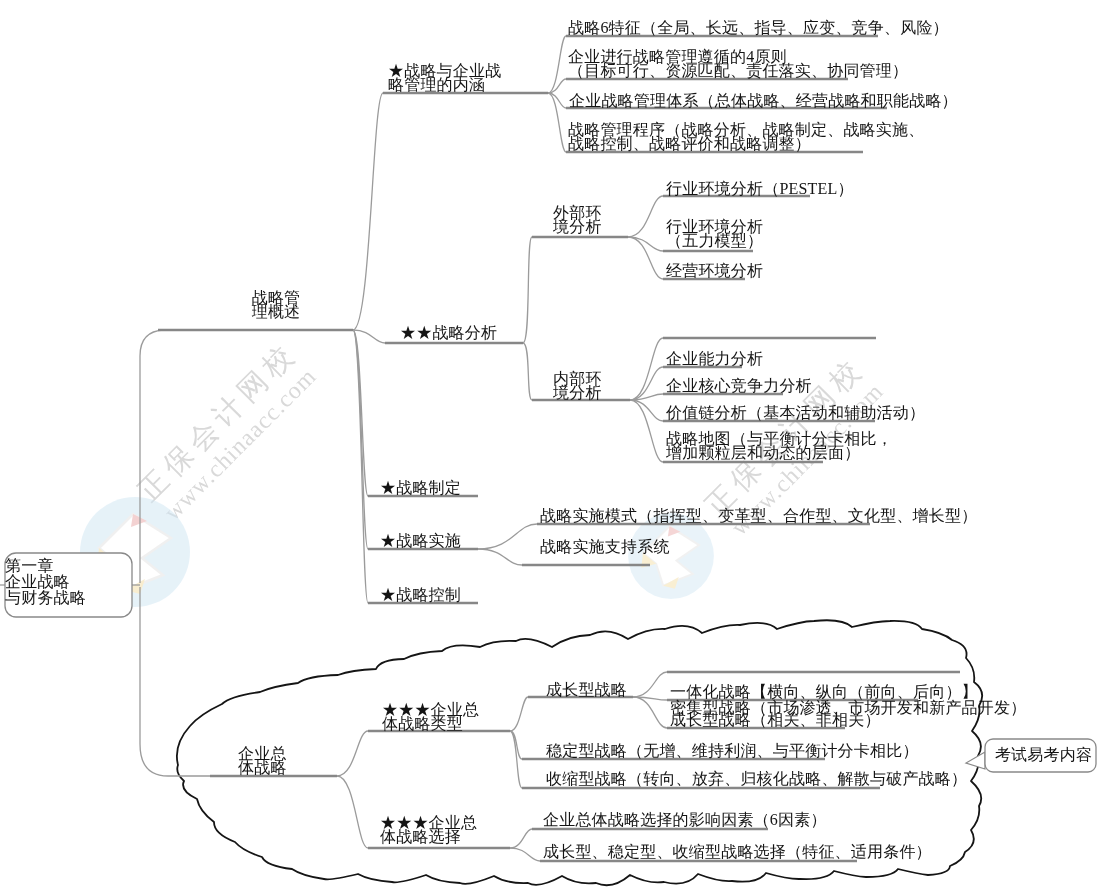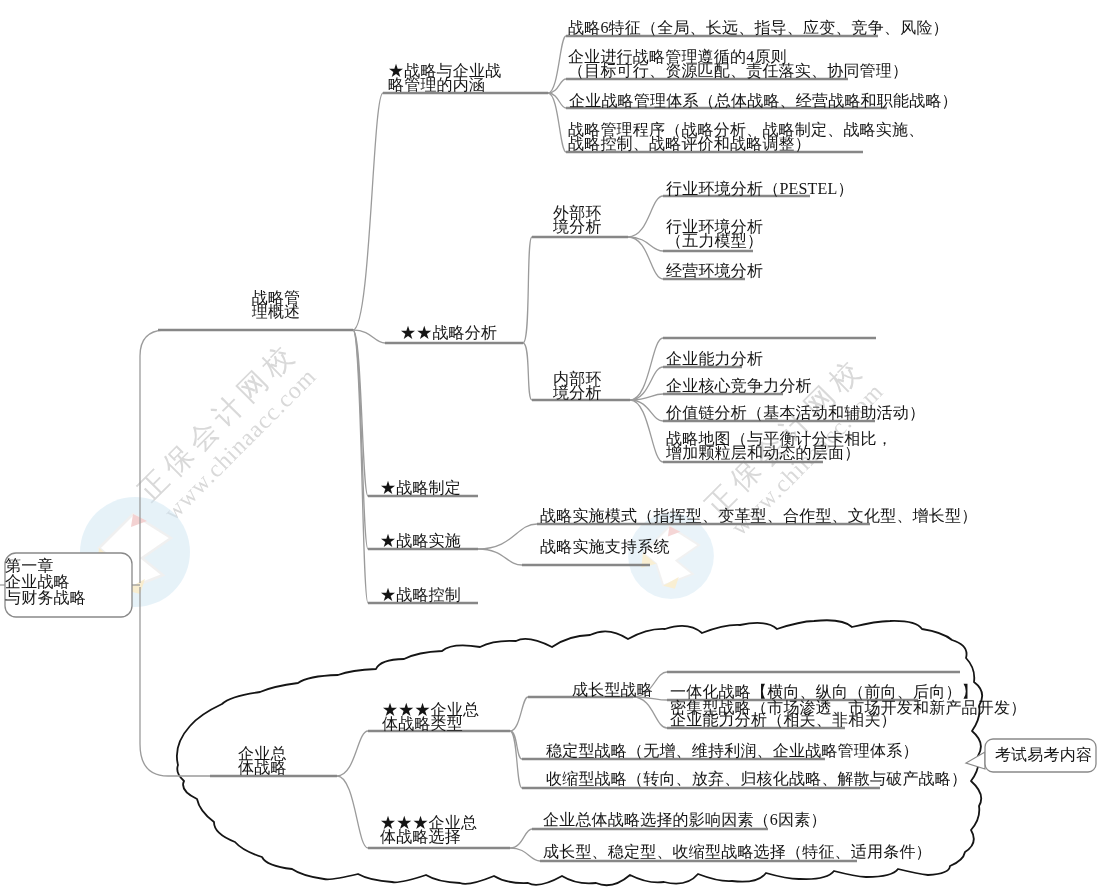--- a/index.html
+++ b/index.html
@@ -156,25 +156,25 @@
 增加颗粒层和动态的层面）</div>
   <div class="node" style="left:380px;top:481px;">★战略制定</div>
   <div class="node" style="left:380px;top:534px;">★战略实施</div>
   <div class="node" style="left:540px;top:509px;">战略实施模式（指挥型、变革型、合作型、文化型、增长型）</div>
   <div class="node" style="left:540px;top:540px;">战略实施支持系统</div>
   <div class="node" style="left:380px;top:588px;">★战略控制</div>
   <div class="node" style="left:238px;top:747px;">企业总
 体战略</div>
   <div class="node" style="left:382px;top:703px;">★★★企业总
 体战略类型</div>
-  <div class="node" style="left:572px;top:683px;">成长型战略</div>
+  <div class="node" style="left:546px;top:683px;">成长型战略</div>
   <div class="node" style="left:670px;top:656px;margin-top:45px;">密集型战略（市场渗透、市场开发和新产品开发）</div>
   <div class="node" style="left:670px;top:685px;">一体化战略【横向、纵向（前向、后向）】</div>
-  <div class="node" style="left:670px;top:713px;">企业能力分析（相关、非相关）</div>
-  <div class="node" style="left:546px;top:744px;">稳定型战略（无增、维持利润、企业战略管理体系）</div>
+  <div class="node" style="left:670px;top:713px;">成长型战略（相关、非相关）</div>
+  <div class="node" style="left:546px;top:744px;">稳定型战略（无增、维持利润、与平衡计分卡相比）</div>
   <div class="node" style="left:546px;top:772px;">收缩型战略（转向、放弃、归核化战略、解散与破产战略）</div>
   <div class="node" style="left:380px;top:816px;">★★★企业总
 体战略选择</div>
   <div class="node" style="left:543px;top:813px;">企业总体战略选择的影响因素（6因素）</div>
   <div class="node" style="left:543px;top:845px;">成长型、稳定型、收缩型战略选择（特征、适用条件）</div>
   <div class="node center" style="left:985px;top:748px;width:117px;">考试易考内容</div>
 
 </div>
 
 </body></html>

